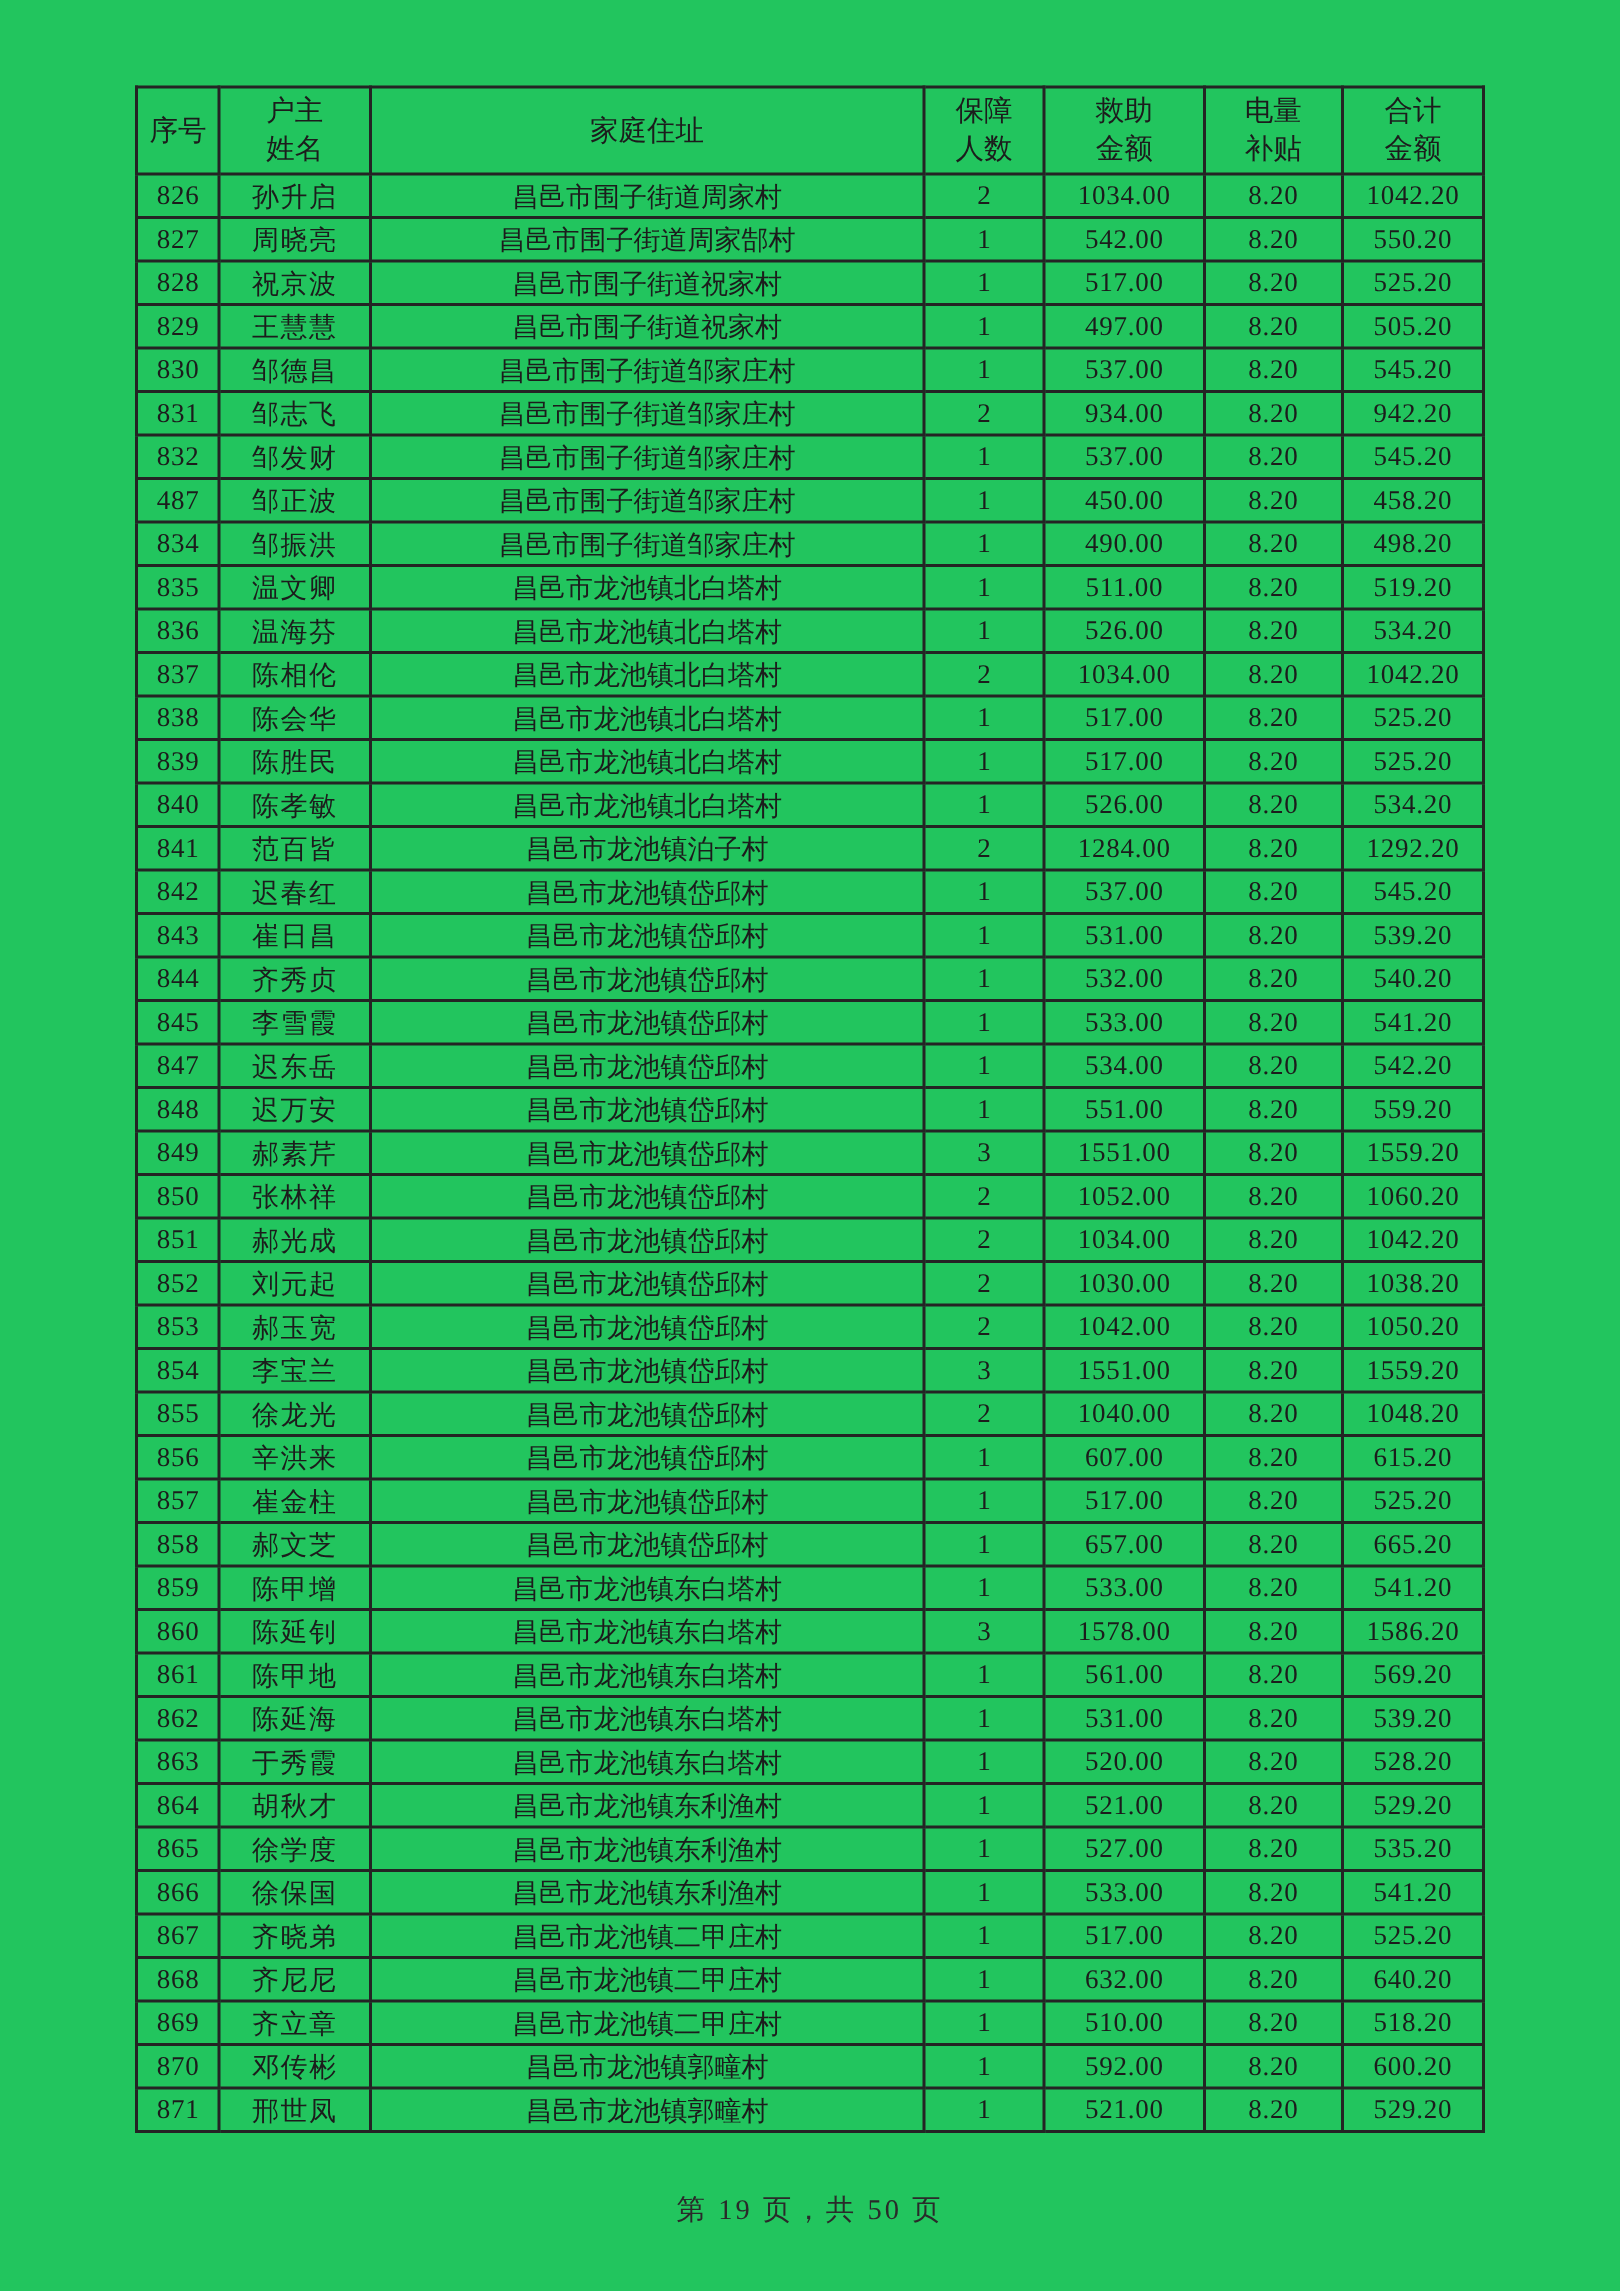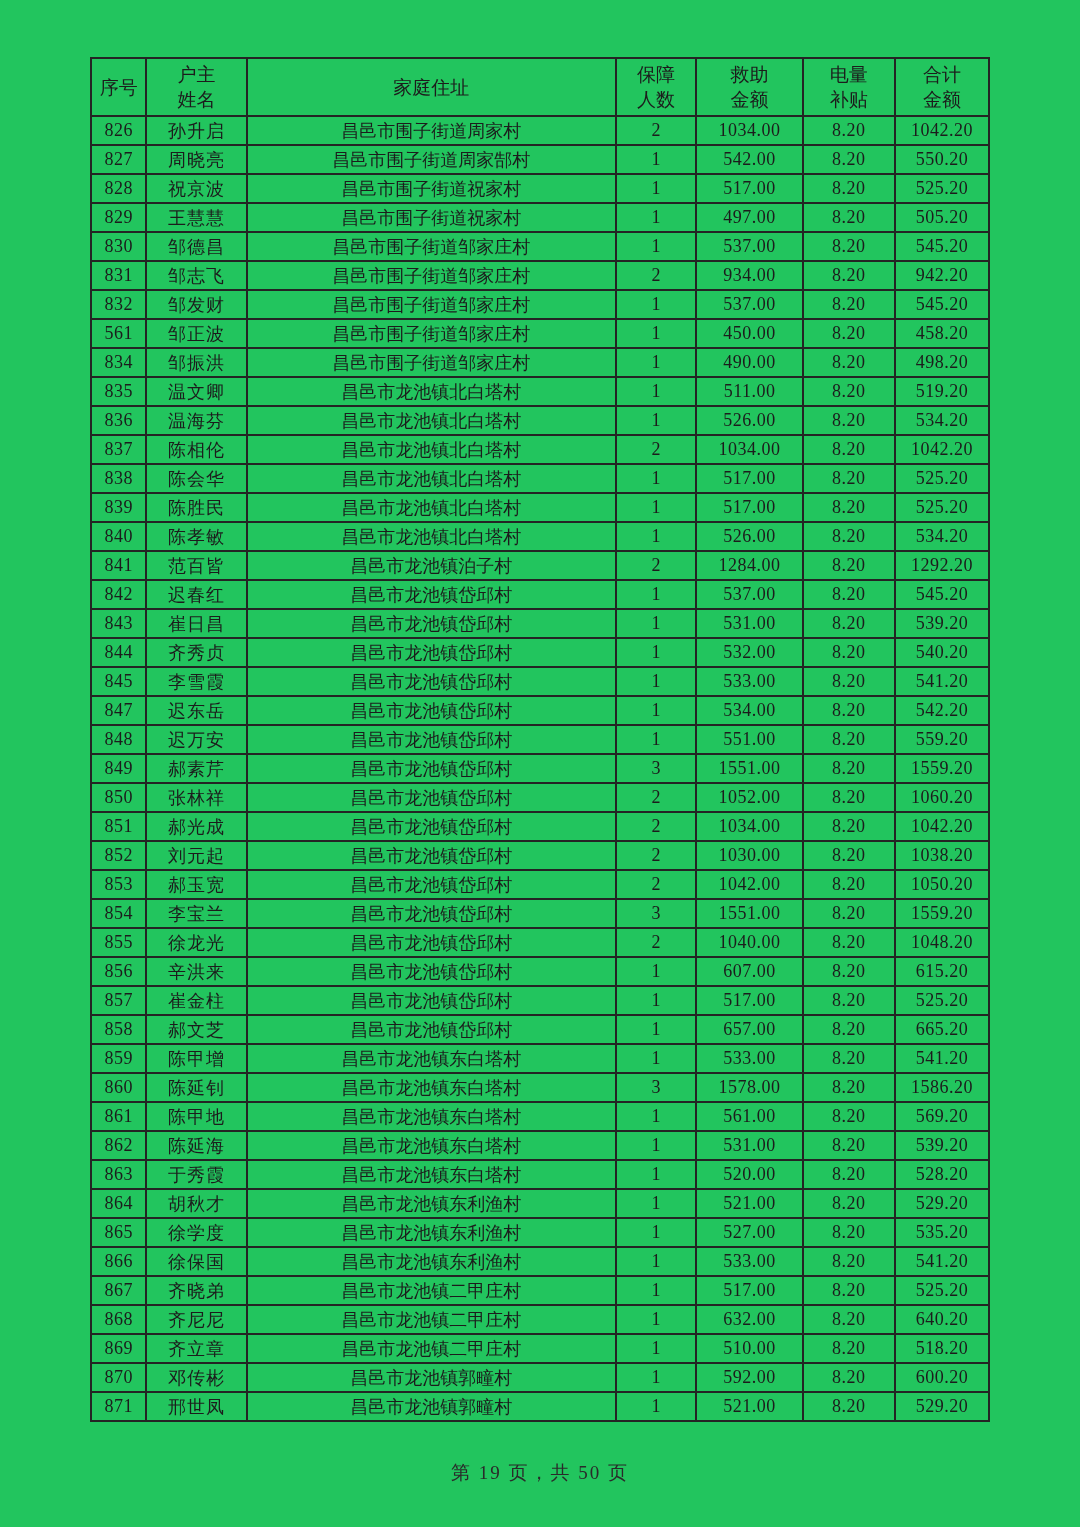--- a/index.html
+++ b/index.html
@@ -169,21 +169,21 @@
           <tr>
             <td class="col-index">832</td>
             <td class="col-name">邹发财</td>
             <td class="col-address">昌邑市围子街道邹家庄村</td>
             <td class="col-people">1</td>
             <td class="col-aid">537.00</td>
             <td class="col-subsidy">8.20</td>
             <td class="col-total">545.20</td>
           </tr>
           <tr>
-            <td class="col-index">561</td>
+            <td class="col-index">487</td>
             <td class="col-name">邹正波</td>
             <td class="col-address">昌邑市围子街道邹家庄村</td>
             <td class="col-people">1</td>
             <td class="col-aid">450.00</td>
             <td class="col-subsidy">8.20</td>
             <td class="col-total">458.20</td>
           </tr>
           <tr>
             <td class="col-index">834</td>
             <td class="col-name">邹振洪</td>

